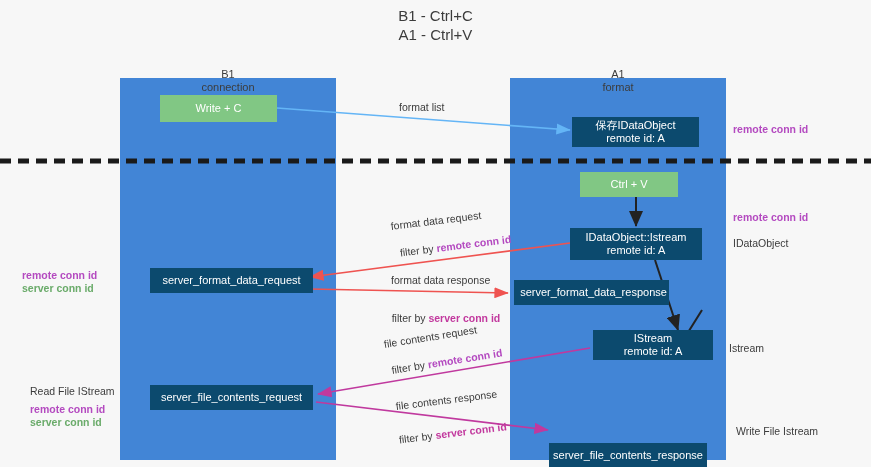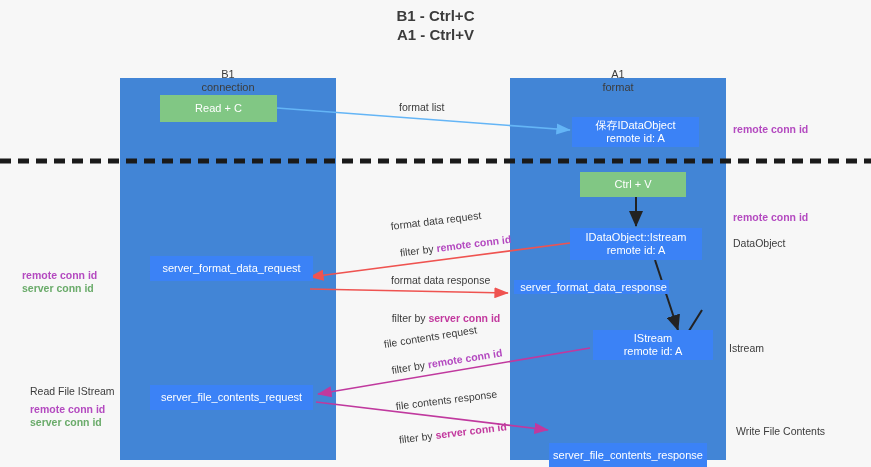--- a/index.html
+++ b/index.html
@@ -9,37 +9,37 @@
     font-family:"Liberation Sans", sans-serif;
     position:relative;
     overflow:hidden;
     color:#3c3c3c;
   }
   #stage{position:absolute;left:0;top:0;width:871px;height:467px;}
   svg.layer{position:absolute;left:0;top:0;width:871px;height:467px;pointer-events:none;}
 
   .title{
     position:absolute;left:0;top:6px;width:871px;text-align:center;
-    font-size:15px;line-height:19px;color:#3c3c3c;white-space:pre-line;font-weight:bold;
+    font-size:15px;line-height:19px;color:#3c3c3c;white-space:pre-line;
   }
 
   .lane{position:absolute;background:#4285d6;}
   .lane-head{
     position:absolute;text-align:center;font-size:11px;line-height:13px;
     color:#3c3c3c;white-space:pre-line;margin-top:20px;
   }
 
   .node{
     position:absolute;box-sizing:border-box;
     display:flex;align-items:center;justify-content:center;
     text-align:center;color:#ffffff;font-size:11px;line-height:13px;
     white-space:pre-line;padding:2px 4px;
   }
   .node.green{background:#81c784;}
-  .node.orange{background:#3b82f6;}
+  .node.orange{background:#0c4a6e;}
 
   .lbl{position:absolute;font-size:10.5px;line-height:13px;white-space:pre;}
   .lbl.dark{color:#3c3c3c;}
   .lbl.purple{color:#b44ac0;font-weight:bold;}
   .lbl.green{color:#6aab6a;font-weight:bold;}
   .lbl .p{color:#b44ac0;font-weight:bold;}
   .lbl .pk{color:#c2399e;font-weight:bold;}
   .rot-a{transform:rotate(-7deg);transform-origin:left top;}
   .rot-b{transform:rotate(-9deg);transform-origin:left top;}
 </style>
@@ -87,30 +87,30 @@
 
     <line x1="655" y1="260" x2="678" y2="330" stroke="#222222" stroke-width="2" marker-end="url(#ar-dark)"></line>
 
     <line x1="672" y1="358" x2="702" y2="310" stroke="#222222" stroke-width="2"></line>
 
     <line x1="590" y1="348" x2="318" y2="394" stroke="#c0399e" stroke-width="1.6" marker-end="url(#ar-mag)"></line>
 
     <line x1="316" y1="402" x2="548" y2="430" stroke="#c0399e" stroke-width="1.6" marker-end="url(#ar-mag)"></line>
   </svg>
 
-  <div class="node green" style="left:160px;top:95px;width:117px;height:27px;">Read + C</div>
+  <div class="node green" style="left:160px;top:95px;width:117px;height:27px;">Write + C</div>
   <div class="node orange" style="left:572px;top:117px;width:127px;height:30px;">保存IDataObject
 remote id: A</div>
 
-  <div class="node green" style="left:580px;top:172px;width:106px;height:25px;">Ctrl + V</div>
+  <div class="node green" style="left:580px;top:172px;width:98px;height:25px;">Ctrl + V</div>
   <div class="node orange" style="left:570px;top:228px;width:132px;height:32px;">IDataObject::Istream
 remote id: A</div>
 
-  <div class="node orange" style="left:150px;top:256px;width:163px;height:25px;">server_format_data_request</div>
-  <div class="node orange" style="left:514px;top:280px;width:155px;height:14px;padding-left:8px;">server_format_data_response</div>
+  <div class="node orange" style="left:150px;top:268px;width:163px;height:25px;">server_format_data_request</div>
+  <div class="node orange" style="left:514px;top:280px;width:155px;height:25px;padding-left:8px;">server_format_data_response</div>
 
   <div class="node orange" style="left:593px;top:330px;width:120px;height:30px;">IStream
 remote id: A</div>
 
   <div class="node orange" style="left:150px;top:385px;width:163px;height:25px;">server_file_contents_request</div>
   <div class="node orange" style="left:549px;top:418px;width:158px;height:25px;margin-top:25px;">server_file_contents_response</div>
 
   <div class="lbl dark" style="left:399px;top:101px;text-align:center;">format list</div>
 
   <div class="lbl dark rot-a" style="left:390px;top:220px;">format data request</div>
@@ -128,23 +128,23 @@
     <span>filter by </span><span class="p">remote conn id</span>
   </div>
 
   <div class="lbl dark rot-a" style="left:395px;top:400px;">file contents response</div>
   <div class="lbl dark rot-a" style="left:385px;top:422px;">
     <span>filter by </span><span class="pk">server conn id</span>
   </div>
 
   <div class="lbl purple" style="left:733px;top:123px;">remote conn id</div>
   <div class="lbl purple" style="left:733px;top:211px;">remote conn id</div>
-  <div class="lbl dark" style="left:733px;top:237px;">DataObject</div>
+  <div class="lbl dark" style="left:733px;top:237px;">IDataObject</div>
   <div class="lbl dark" style="left:729px;top:342px;">Istream</div>
-  <div class="lbl dark" style="left:736px;top:425px;">Write File Contents</div>
+  <div class="lbl dark" style="left:736px;top:425px;">Write File Istream</div>
 
   <div class="lbl purple" style="left:22px;top:269px;">remote conn id</div>
   <div class="lbl green" style="left:22px;top:282px;">server conn id</div>
 
   <div class="lbl dark" style="left:30px;top:385px;">Read File IStream</div>
   <div class="lbl purple" style="left:30px;top:403px;">remote conn id</div>
   <div class="lbl green" style="left:30px;top:416px;">server conn id</div>
 
 </div>
 

